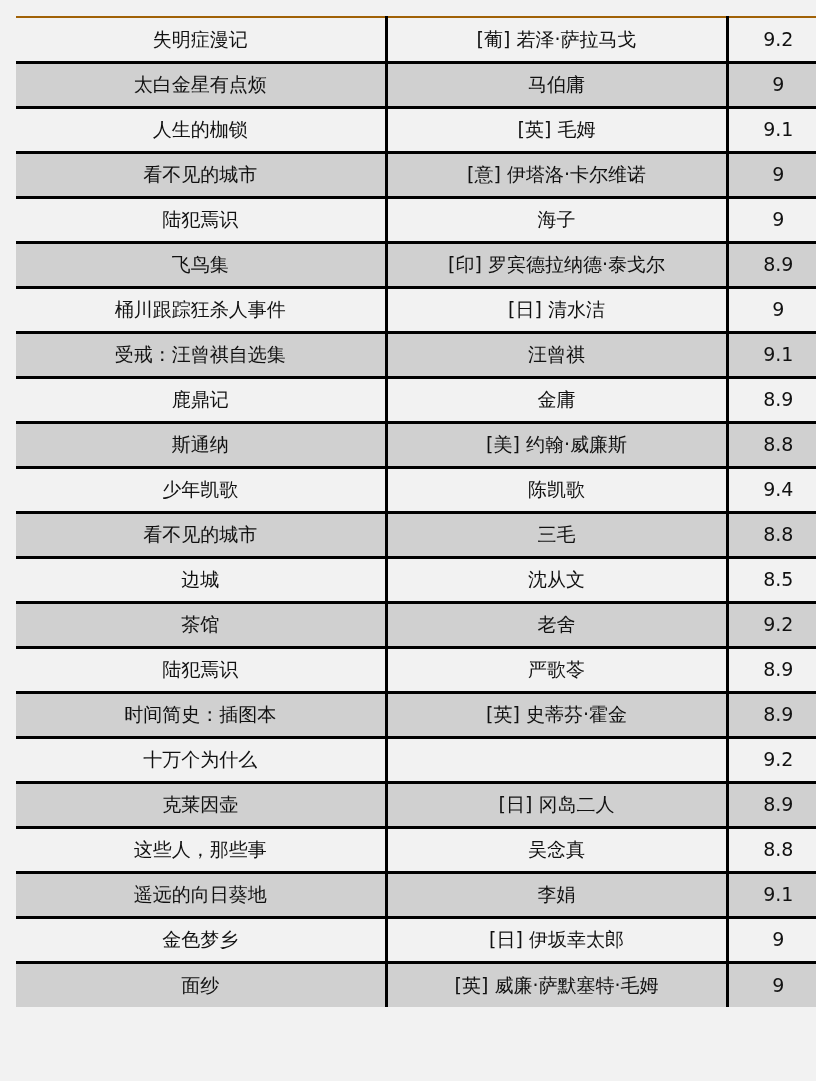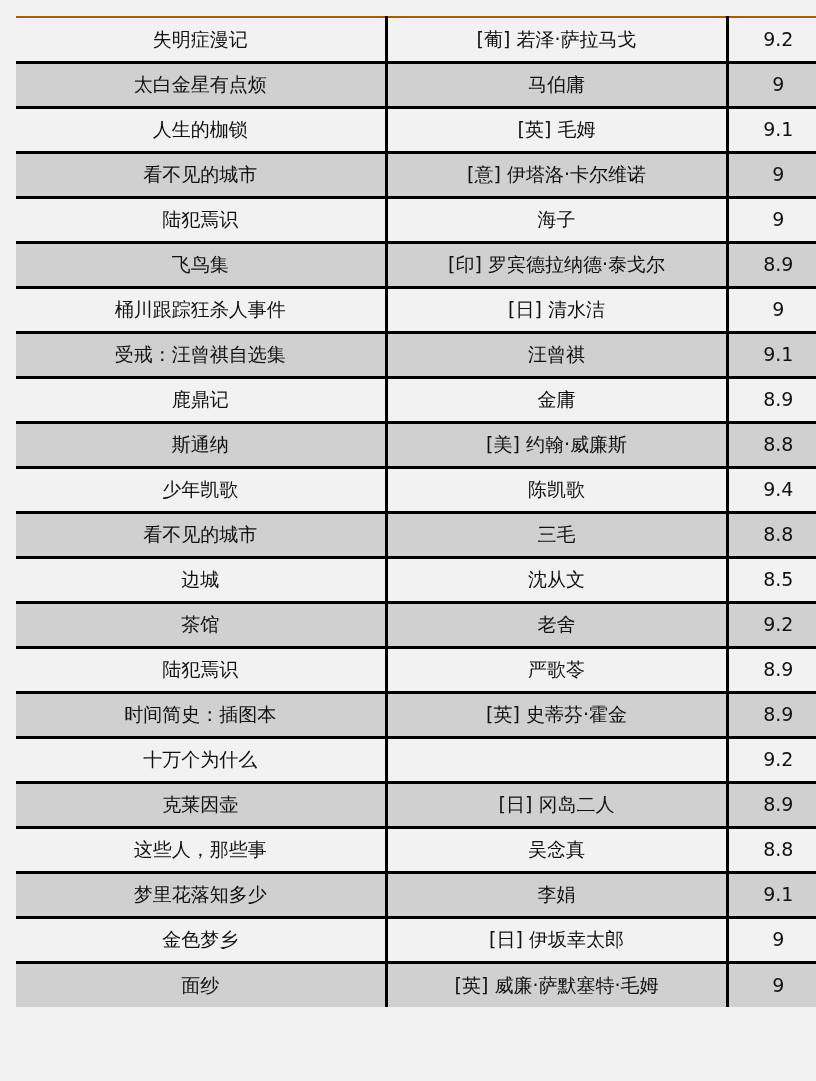--- a/index.html
+++ b/index.html
@@ -156,21 +156,21 @@
         <td class="cell-title">克莱因壶</td>
         <td class="cell-author">[日] 冈岛二人</td>
         <td class="cell-rating">8.9</td>
       </tr>
       <tr class="row-odd">
         <td class="cell-title">这些人，那些事</td>
         <td class="cell-author">吴念真</td>
         <td class="cell-rating">8.8</td>
       </tr>
       <tr class="row-even">
-        <td class="cell-title">梦里花落知多少</td>
+        <td class="cell-title">遥远的向日葵地</td>
         <td class="cell-author">李娟</td>
         <td class="cell-rating">9.1</td>
       </tr>
       <tr class="row-odd">
         <td class="cell-title">金色梦乡</td>
         <td class="cell-author">[日] 伊坂幸太郎</td>
         <td class="cell-rating">9</td>
       </tr>
       <tr class="row-even">
         <td class="cell-title">面纱</td>

